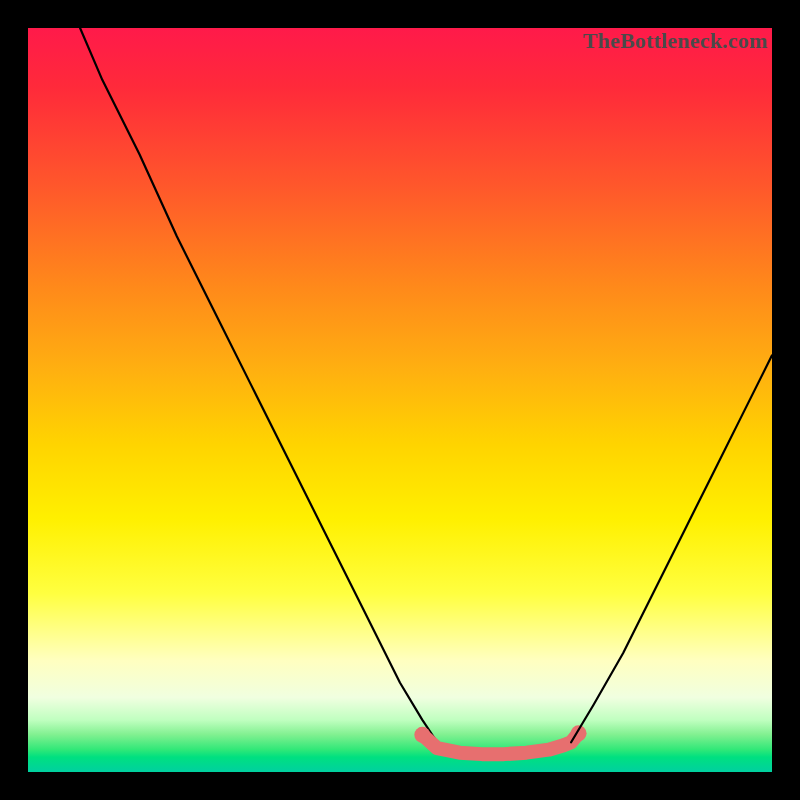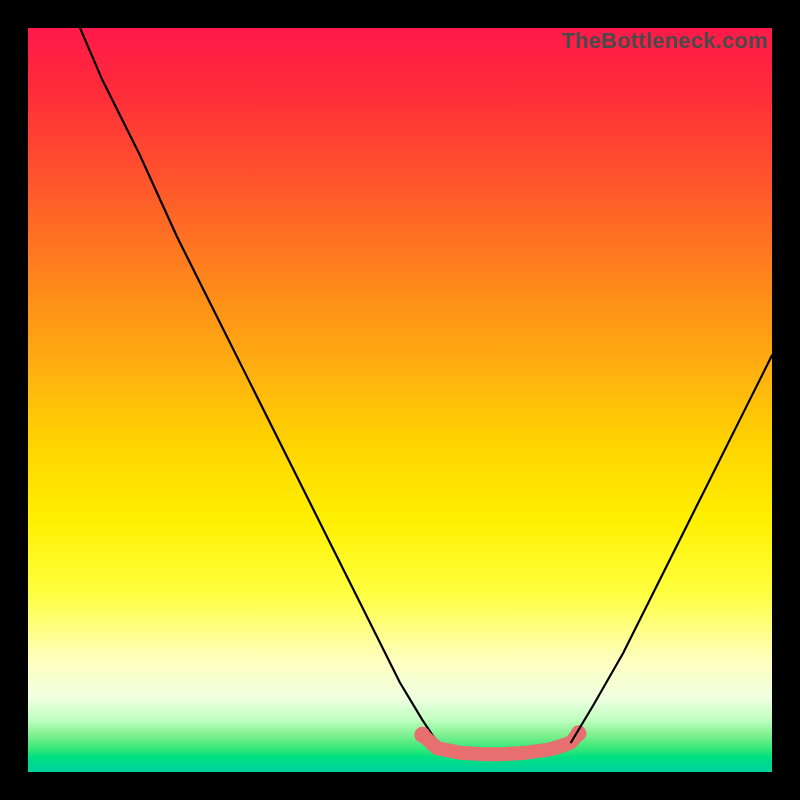--- a/index.html
+++ b/index.html
@@ -33,21 +33,21 @@
       #00e080 98%,
       #00d890 99%,
       #00d0a0 100%
     );
     overflow: hidden;
   }
   .watermark {
     position: absolute;
     top: 0px;
     right: 4px;
-    font-family: Liberation Sans, sans-serif;
+    font-family: Liberation Serif, serif;
     font-size: 22px;
     font-weight: bold;
     color: #4a4a4a;
     letter-spacing: 0.2px;
   }
   svg.curve {
     position: absolute;
     left: 0;
     top: 0;
     width: 744px;

